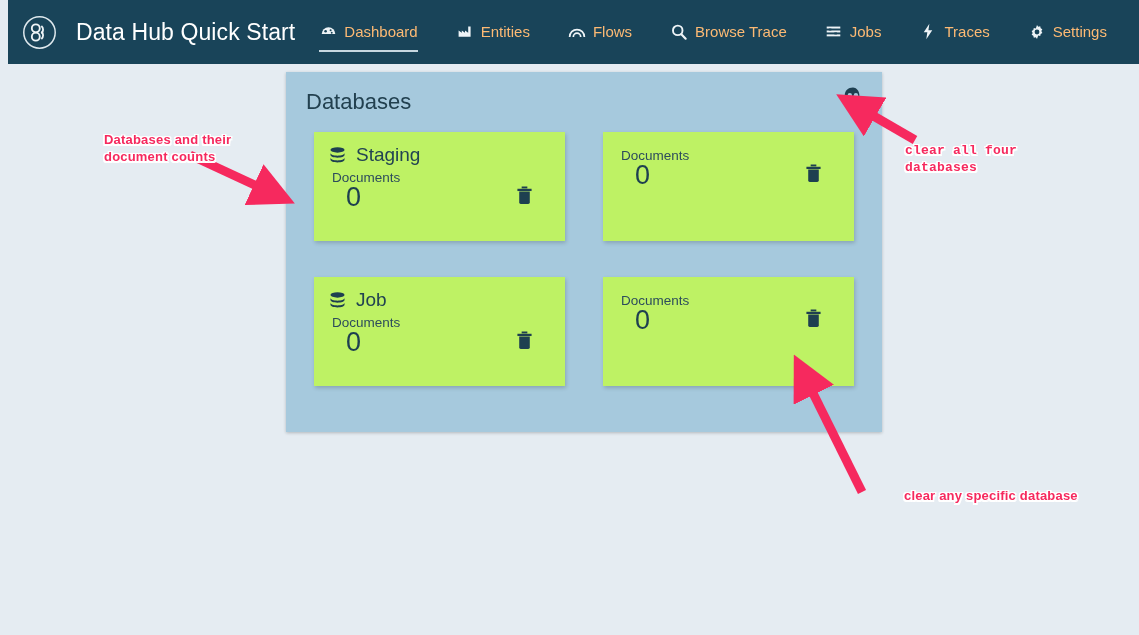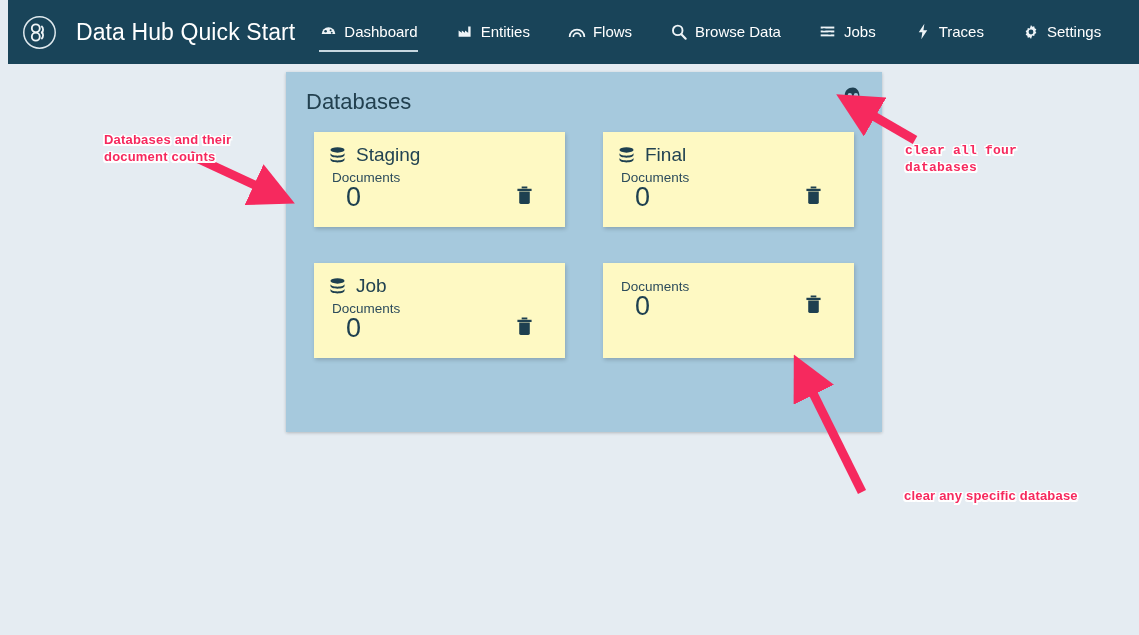--- a/index.html
+++ b/index.html
@@ -40,21 +40,21 @@
     margin-left: 22px;
     flex: 1 1 auto;
   }
   .navitem {
     display: flex;
     align-items: center;
     gap: 7px;
     padding: 6px 2px 7px 2px;
     margin-right: 34px;
     font-size: 15px;
-    color: #ffffff;
+    color: #fdba74;
     white-space: nowrap;
     position: relative;
     cursor: pointer;
   }
   .navitem .nicon {
     display: inline-flex;
     align-items: center;
     justify-content: center;
     width: 18px; height: 18px;
     flex: 0 0 auto;
@@ -101,22 +101,22 @@
     cursor: pointer;
   }
 
   #cards {
     display: grid;
     grid-template-columns: 1fr 1fr;
     gap: 36px 38px;
     padding: 0 28px;
   }
   .card {
-    background: #fef9c3;
-    height: 95px;
+    background: #bef264;
+    height: 109px;
     padding: 12px 14px 9px 14px;
     position: relative;
     box-shadow: 1px 2px 4px rgba(0,0,0,0.18);
   }
   .card-head {
     display: flex;
     align-items: center;
     gap: 9px;
   }
   .db-icon { width: 19px; height: 19px; flex: 0 0 auto; }
@@ -223,21 +223,21 @@
       <span>Flows</span>
     </div>
 
     <div class="navitem">
       <span class="nicon">
         <svg viewBox="0 0 20 20" width="18" height="18">
           <circle cx="8.6" cy="8.2" r="5.3" fill="none" stroke="#eef4f7" stroke-width="2.1"></circle>
           <line x1="12.6" y1="12.4" x2="17.4" y2="17.4" stroke="#eef4f7" stroke-width="2.4" stroke-linecap="round"></line>
         </svg>
       </span>
-      <span>Browse Data</span>
+      <span>Browse Trace</span>
     </div>
 
     <div class="navitem">
       <span class="nicon">
         <svg viewBox="0 0 20 20" width="17" height="17">
           <rect x="2" y="4.2" width="16" height="2.3" fill="#eef4f7"></rect>
           <rect x="2" y="8.8" width="16" height="2.3" fill="#eef4f7"></rect>
           <rect x="2" y="13.4" width="16" height="2.3" fill="#eef4f7"></rect>
           <rect x="4.5" y="6.5" width="3" height="2.3" fill="#194459"></rect>
           <rect x="11" y="11.1" width="3" height="2.3" fill="#194459"></rect>
@@ -289,60 +289,20 @@
   <div id="cards">
 
     <div class="card">
       <div class="card-head">
         <svg class="db-icon" viewBox="0 0 20 20">
           <ellipse cx="10" cy="4.2" rx="7.4" ry="2.8" fill="#1e4050"></ellipse>
           <path d="M2.6 7.4 c0 1.6 3.3 2.8 7.4 2.8 s7.4-1.2 7.4-2.8 v2.2 c0 1.6-3.3 2.8-7.4 2.8 s-7.4-1.2-7.4-2.8 z" fill="#1e4050"></path>
           <path d="M2.6 12.4 c0 1.6 3.3 2.8 7.4 2.8 s7.4-1.2 7.4-2.8 v2.2 c0 1.6-3.3 2.8-7.4 2.8 s-7.4-1.2-7.4-2.8 z" fill="#1e4050"></path>
         </svg>
         <span class="card-name">Staging</span>
-      </div>
-      <div class="card-doclabel">Documents</div>
-      <div class="card-bottom">
-        <span class="card-count">0</span>
-        <svg class="trash-btn" viewBox="0 0 18 20">
-          <rect x="6" y="1" width="6" height="2" fill="#1e4050"></rect>
-          <rect x="1.5" y="3.4" width="15" height="2.4" fill="#1e4050"></rect>
-          <path d="M3.4 6.4 h11.2 v11.4 a1.6 1.6 0 0 1 -1.6 1.6 H5 a1.6 1.6 0 0 1 -1.6-1.6 z" fill="#1e4050"></path>
-        </svg>
-      </div>
-    </div>
-
-    <div class="card">
-      <div class="card-head">
-        <svg class="db-icon" viewBox="0 0 20 20">
-          <ellipse cx="10" cy="4.2" rx="7.4" ry="2.8" fill="#1e4050"></ellipse>
-          <path d="M2.6 7.4 c0 1.6 3.3 2.8 7.4 2.8 s7.4-1.2 7.4-2.8 v2.2 c0 1.6-3.3 2.8-7.4 2.8 s-7.4-1.2-7.4-2.8 z" fill="#1e4050"></path>
-          <path d="M2.6 12.4 c0 1.6 3.3 2.8 7.4 2.8 s7.4-1.2 7.4-2.8 v2.2 c0 1.6-3.3 2.8-7.4 2.8 s-7.4-1.2-7.4-2.8 z" fill="#1e4050"></path>
-        </svg>
-        <span class="card-name">Final</span>
-      </div>
-      <div class="card-doclabel">Documents</div>
-      <div class="card-bottom">
-        <span class="card-count">0</span>
-        <svg class="trash-btn" viewBox="0 0 18 20">
-          <rect x="6" y="1" width="6" height="2" fill="#1e4050"></rect>
-          <rect x="1.5" y="3.4" width="15" height="2.4" fill="#1e4050"></rect>
-          <path d="M3.4 6.4 h11.2 v11.4 a1.6 1.6 0 0 1 -1.6 1.6 H5 a1.6 1.6 0 0 1 -1.6-1.6 z" fill="#1e4050"></path>
-        </svg>
-      </div>
-    </div>
-
-    <div class="card">
-      <div class="card-head">
-        <svg class="db-icon" viewBox="0 0 20 20">
-          <ellipse cx="10" cy="4.2" rx="7.4" ry="2.8" fill="#1e4050"></ellipse>
-          <path d="M2.6 7.4 c0 1.6 3.3 2.8 7.4 2.8 s7.4-1.2 7.4-2.8 v2.2 c0 1.6-3.3 2.8-7.4 2.8 s-7.4-1.2-7.4-2.8 z" fill="#1e4050"></path>
-          <path d="M2.6 12.4 c0 1.6 3.3 2.8 7.4 2.8 s7.4-1.2 7.4-2.8 v2.2 c0 1.6-3.3 2.8-7.4 2.8 s-7.4-1.2-7.4-2.8 z" fill="#1e4050"></path>
-        </svg>
-        <span class="card-name">Job</span>
       </div>
       <div class="card-doclabel">Documents</div>
       <div class="card-bottom">
         <span class="card-count">0</span>
         <svg class="trash-btn" viewBox="0 0 18 20">
           <rect x="6" y="1" width="6" height="2" fill="#1e4050"></rect>
           <rect x="1.5" y="3.4" width="15" height="2.4" fill="#1e4050"></rect>
           <path d="M3.4 6.4 h11.2 v11.4 a1.6 1.6 0 0 1 -1.6 1.6 H5 a1.6 1.6 0 0 1 -1.6-1.6 z" fill="#1e4050"></path>
         </svg>
       </div>
@@ -353,20 +313,52 @@
       <div class="card-bottom">
         <span class="card-count">0</span>
         <svg class="trash-btn" viewBox="0 0 18 20">
           <rect x="6" y="1" width="6" height="2" fill="#1e4050"></rect>
           <rect x="1.5" y="3.4" width="15" height="2.4" fill="#1e4050"></rect>
           <path d="M3.4 6.4 h11.2 v11.4 a1.6 1.6 0 0 1 -1.6 1.6 H5 a1.6 1.6 0 0 1 -1.6-1.6 z" fill="#1e4050"></path>
         </svg>
       </div>
     </div>
 
+    <div class="card">
+      <div class="card-head">
+        <svg class="db-icon" viewBox="0 0 20 20">
+          <ellipse cx="10" cy="4.2" rx="7.4" ry="2.8" fill="#1e4050"></ellipse>
+          <path d="M2.6 7.4 c0 1.6 3.3 2.8 7.4 2.8 s7.4-1.2 7.4-2.8 v2.2 c0 1.6-3.3 2.8-7.4 2.8 s-7.4-1.2-7.4-2.8 z" fill="#1e4050"></path>
+          <path d="M2.6 12.4 c0 1.6 3.3 2.8 7.4 2.8 s7.4-1.2 7.4-2.8 v2.2 c0 1.6-3.3 2.8-7.4 2.8 s-7.4-1.2-7.4-2.8 z" fill="#1e4050"></path>
+        </svg>
+        <span class="card-name">Job</span>
+      </div>
+      <div class="card-doclabel">Documents</div>
+      <div class="card-bottom">
+        <span class="card-count">0</span>
+        <svg class="trash-btn" viewBox="0 0 18 20">
+          <rect x="6" y="1" width="6" height="2" fill="#1e4050"></rect>
+          <rect x="1.5" y="3.4" width="15" height="2.4" fill="#1e4050"></rect>
+          <path d="M3.4 6.4 h11.2 v11.4 a1.6 1.6 0 0 1 -1.6 1.6 H5 a1.6 1.6 0 0 1 -1.6-1.6 z" fill="#1e4050"></path>
+        </svg>
+      </div>
+    </div>
+
+    <div class="card">
+      <div class="card-doclabel">Documents</div>
+      <div class="card-bottom">
+        <span class="card-count">0</span>
+        <svg class="trash-btn" viewBox="0 0 18 20">
+          <rect x="6" y="1" width="6" height="2" fill="#1e4050"></rect>
+          <rect x="1.5" y="3.4" width="15" height="2.4" fill="#1e4050"></rect>
+          <path d="M3.4 6.4 h11.2 v11.4 a1.6 1.6 0 0 1 -1.6 1.6 H5 a1.6 1.6 0 0 1 -1.6-1.6 z" fill="#1e4050"></path>
+        </svg>
+      </div>
+    </div>
+
   </div>
 </div>
 
 <svg id="arrows" viewBox="0 0 1139 635">
   <defs>
     <marker id="ah" markerWidth="5" markerHeight="5" refX="2.2" refY="2.5" orient="auto">
       <path d="M0,0 L5,2.5 L0,5 z" fill="#f6295e"></path>
     </marker>
   </defs>
 

